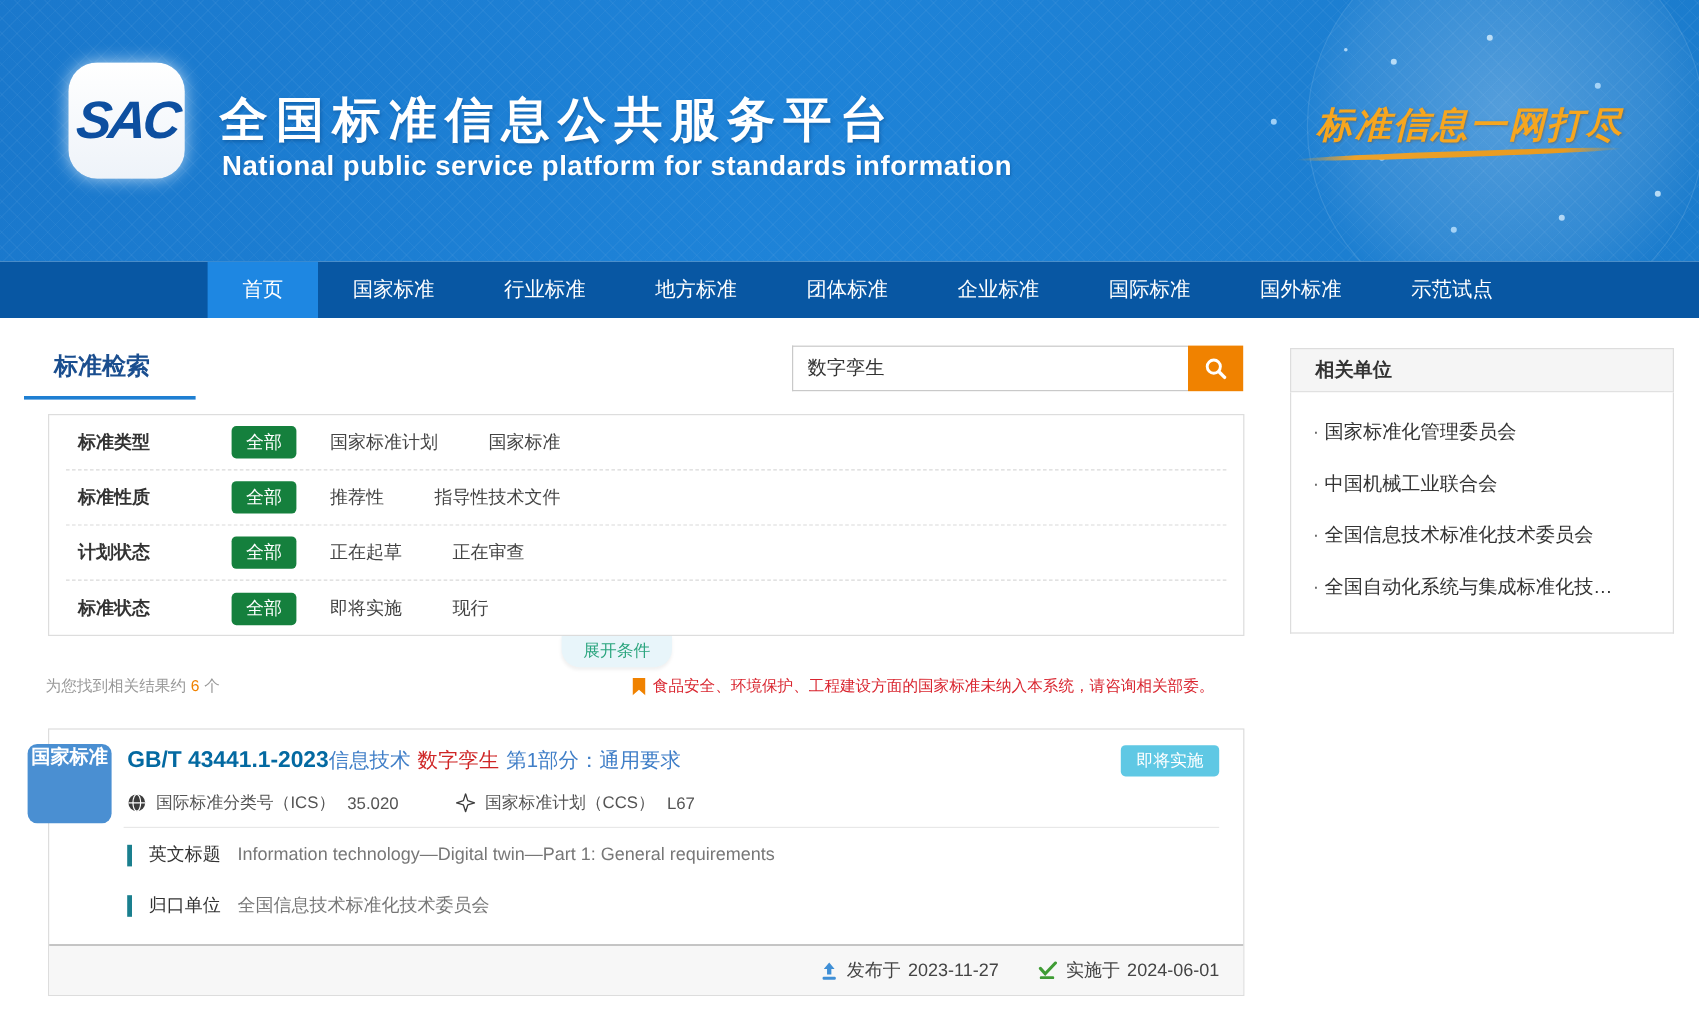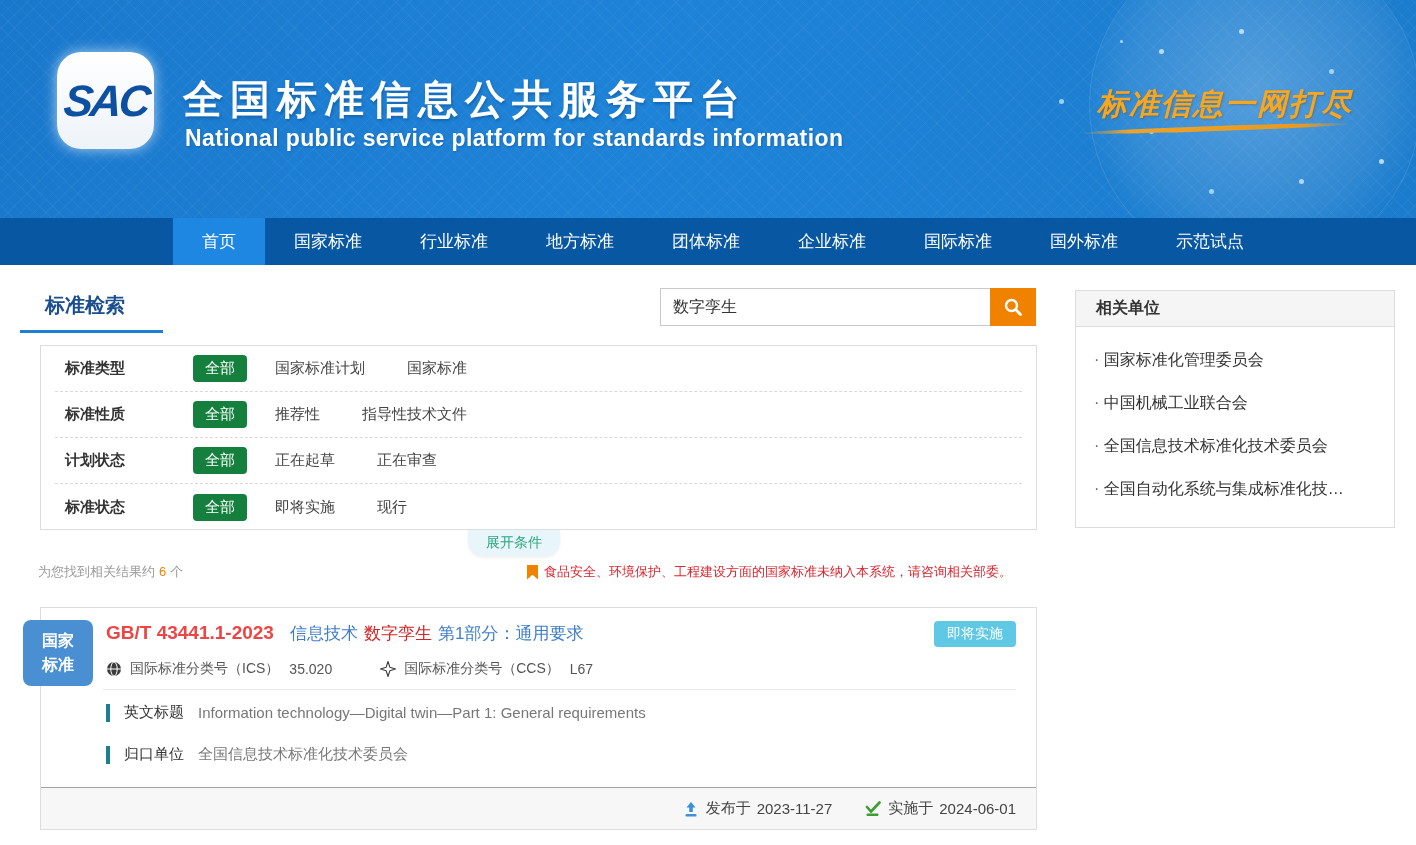--- a/index.html
+++ b/index.html
@@ -66,23 +66,23 @@
   .result-info { position:absolute; left:38px; top:563px; font-size:13px; color:#999; }
   .result-info .cnt { color:#f08200; margin:0 4px; }
   .notice { position:absolute; right:404px; top:563px; font-size:13px; color:#d9252f; display:flex; align-items:center; }
   .bookmark { width:11px; height:15px; background:#f08200; margin-right:6px; flex:none;
     clip-path: polygon(0 0, 100% 0, 100% 100%, 50% 68%, 0 100%); }
 
   
   .card { position:absolute; left:40px; top:607px; width:997px; height:223px; border:1px solid #ddd; background:#fff; }
   .type-badge { position:absolute; left:-18px; top:12px; width:70px; height:66px; background:#4a8fd2;
     border-radius:8px; color:#fff; font-size:16px; font-weight:bold; text-align:center;
-    display:flex; flex-direction:column; justify-content:center; line-height:24px; cursor:pointer; }
+    display:flex; justify-content:center; line-height:24px; cursor:pointer; }
   .card-title { position:absolute; left:65px; top:14px; white-space:nowrap; cursor:pointer; }
-  .card-title .code { font-size:19px; font-weight:bold; color:#ef4444; margin-right:16px; }
+  .card-title .code { font-size:19px; font-weight:bold; color:#0369a1; margin-right:0; }
   .card-title .t-blue { font-size:17px; color:#3f7ec7; }
   .card-title .t-red { font-size:17px; color:#cf2525; margin:0 6px; }
   .status-badge { position:absolute; right:20px; top:13px; background:#5fc8e4; color:#fff; font-size:14px;
     padding:4px 13px; border-radius:4px; }
   .meta-row { position:absolute; left:65px; top:52px; display:flex; align-items:center; font-size:14px; color:#555; }
   .meta-item { display:flex; align-items:center; margin-right:48px; }
   .meta-item svg { margin-right:8px; }
   .meta-item .lbl { margin-right:10px; }
   .card-sep { position:absolute; left:62px; top:81px; width:913px; height:0; border-top:1px solid #e8e8e8; }
   .detail-row { position:absolute; left:65px; display:flex; align-items:center; }
@@ -195,21 +195,21 @@
           <ellipse cx="8" cy="8" rx="3.2" ry="7" fill="none" stroke="#fff" stroke-width="1"></ellipse>
           <line x1="1" y1="8" x2="15" y2="8" stroke="#fff" stroke-width="1"></line>
         </svg>
         <span class="lbl">国际标准分类号（ICS）</span>
         <span>35.020</span>
       </span>
       <span class="meta-item">
         <svg width="16" height="16" viewBox="0 0 16 16">
           <path d="M8 0.5 L9.8 6.2 L15.5 8 L9.8 9.8 L8 15.5 L6.2 9.8 L0.5 8 L6.2 6.2 Z" fill="#fff" stroke="#3c3c3c" stroke-width="1.1" stroke-linejoin="round"></path>
         </svg>
-        <span class="lbl">国际标准分类号（CCS）</span>
+        <span class="lbl">国家标准计划（CCS）</span>
         <span>L67</span>
       </span>
     </div>
 
     <div class="card-sep"></div>
 
     <div class="detail-row r1">
       <span class="teal-bar"></span>
       <span class="d-lbl">英文标题</span>
       <span class="d-val">Information technology—Digital twin—Part 1: General requirements</span>

